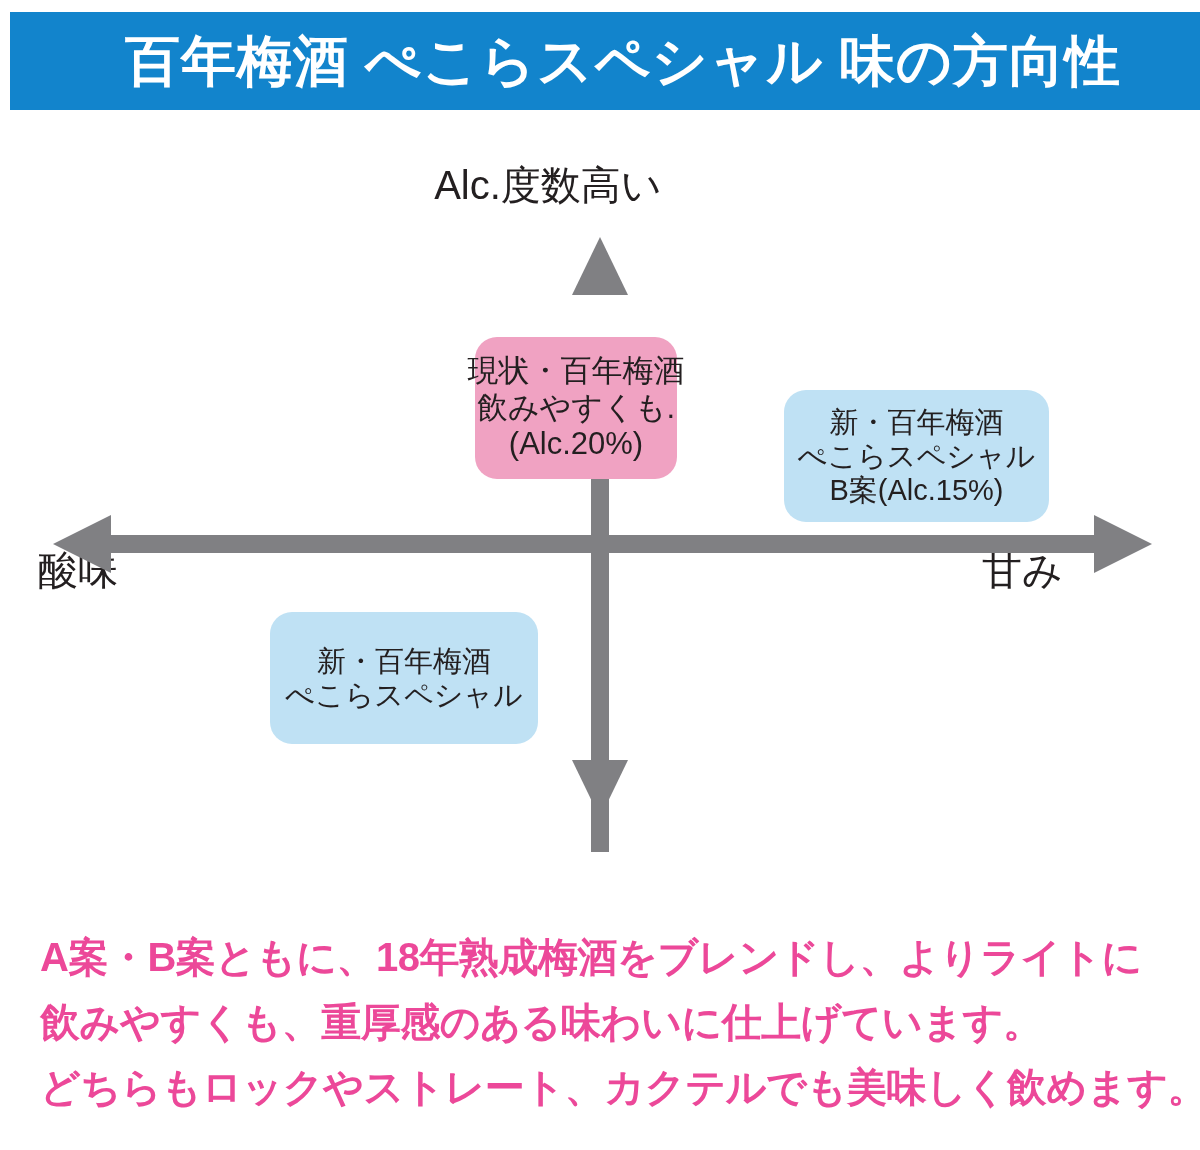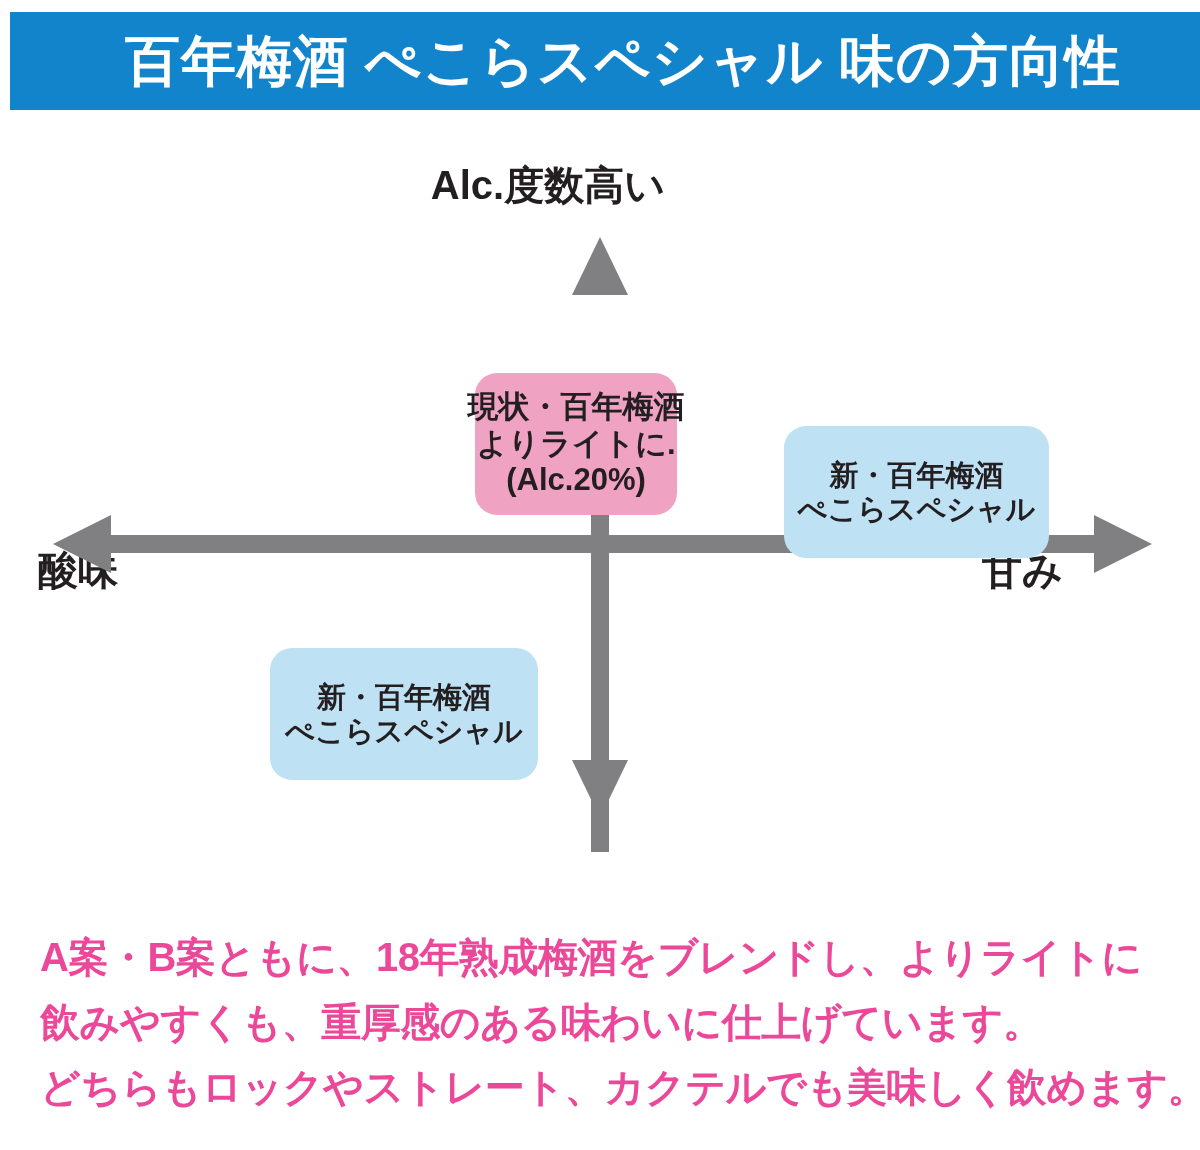--- a/index.html
+++ b/index.html
@@ -43,21 +43,20 @@
     white-space: nowrap;
   }
 
   
   .chart {
     position: absolute;
     left: 0;
     top: 110px;
     width: 1096px;
     height: 790px;
-    font-weight: bold;
   }
 
   
   .axis-label {
     position: absolute;
     color: #231f20;
     font-size: 40px;
     line-height: 1;
     white-space: nowrap;
   }
@@ -138,21 +137,20 @@
     display: flex;
     flex-direction: column;
     align-items: center;
     justify-content: center;
     text-align: center;
     color: #231f20;
     font-size: 31px;
     line-height: 1.18;
     padding: 10px 30px;
     box-sizing: border-box;
-    margin-top: 36px;
   }
   .box .line { white-space: nowrap; display: block; }
   .box-pink {
     background: #f0a2c2;
     left: 475px;
     top: 227px;
     width: 202px;
     height: 142px;
   }
   .box-blue-b {
@@ -203,27 +201,28 @@
 
     <div class="v-shaft"></div>
     <div class="h-shaft"></div>
     <div class="arrowhead head-up"></div>
     <div class="arrowhead head-down"></div>
     <div class="arrowhead head-left"></div>
     <div class="arrowhead head-right"></div>
 
     <div class="box box-pink">
       <span class="line">現状・百年梅酒</span>
-      <span class="line">よりライトに.</span>
+      <span class="line">飲みやすくも.</span>
       <span class="line">(Alc.20%)</span>
     </div>
 
     <div class="box box-blue-b">
       <span class="line">新・百年梅酒</span>
       <span class="line">ぺこらスペシャル</span>
+      <span class="line">B案(Alc.15%)</span>
     </div>
 
     <div class="box box-blue-a">
       <span class="line">新・百年梅酒</span>
       <span class="line">ぺこらスペシャル</span>
     </div>
 
   </div>
 
   <div class="caption">

